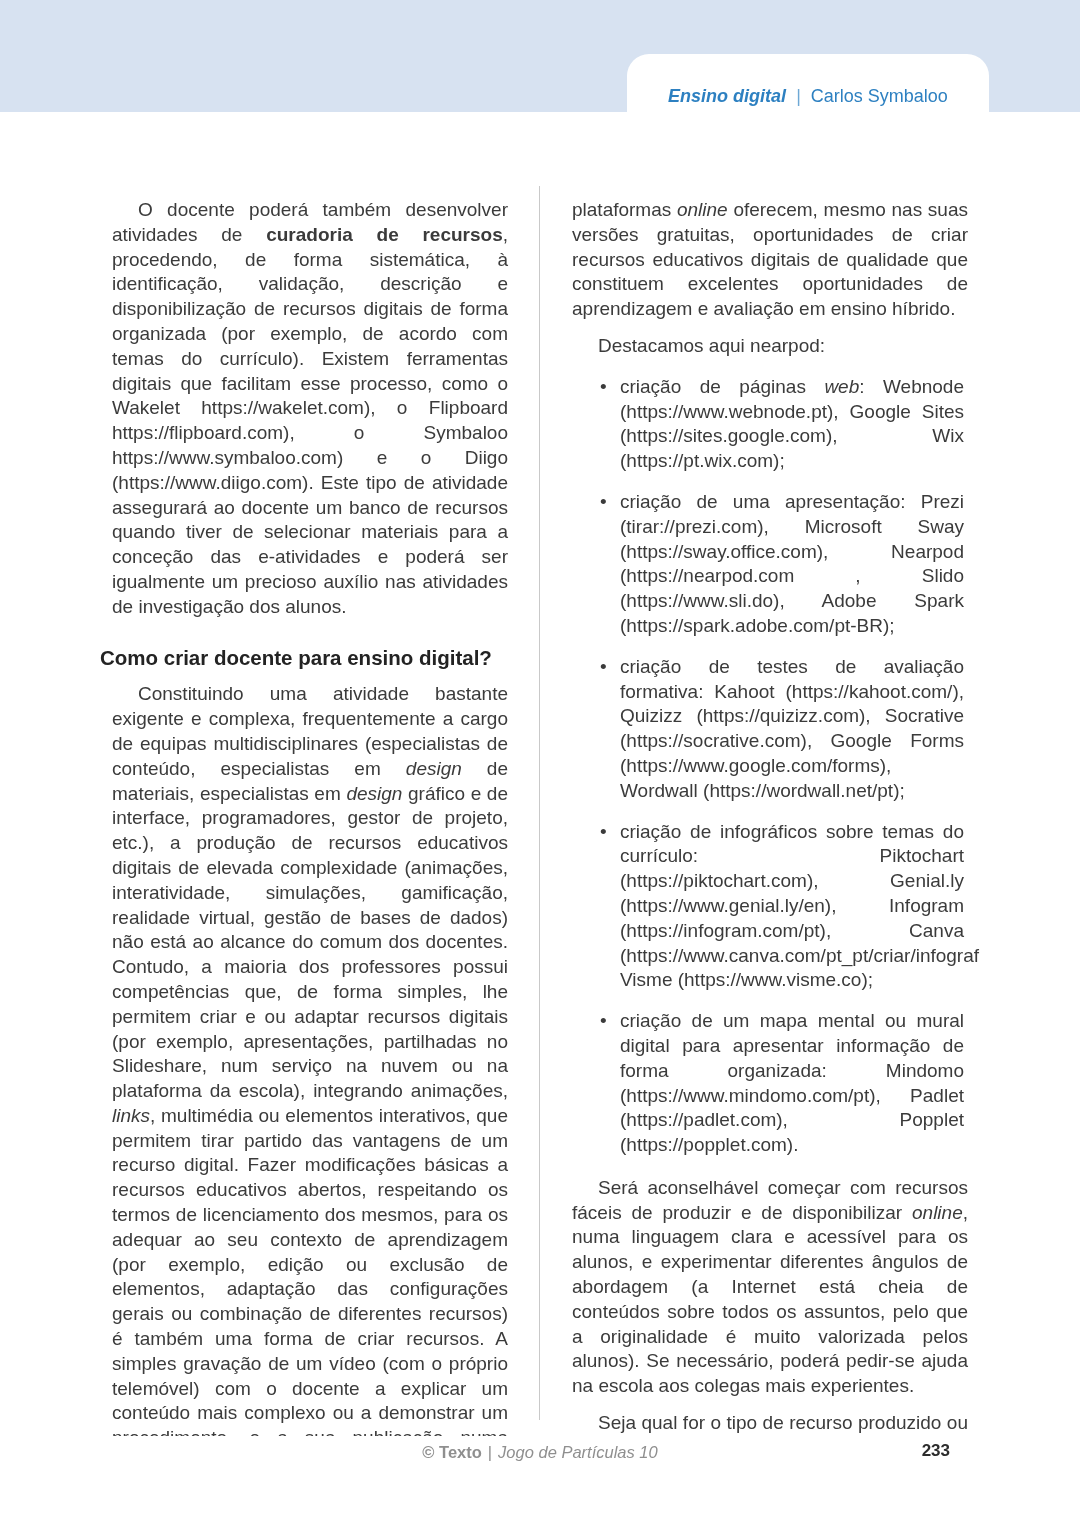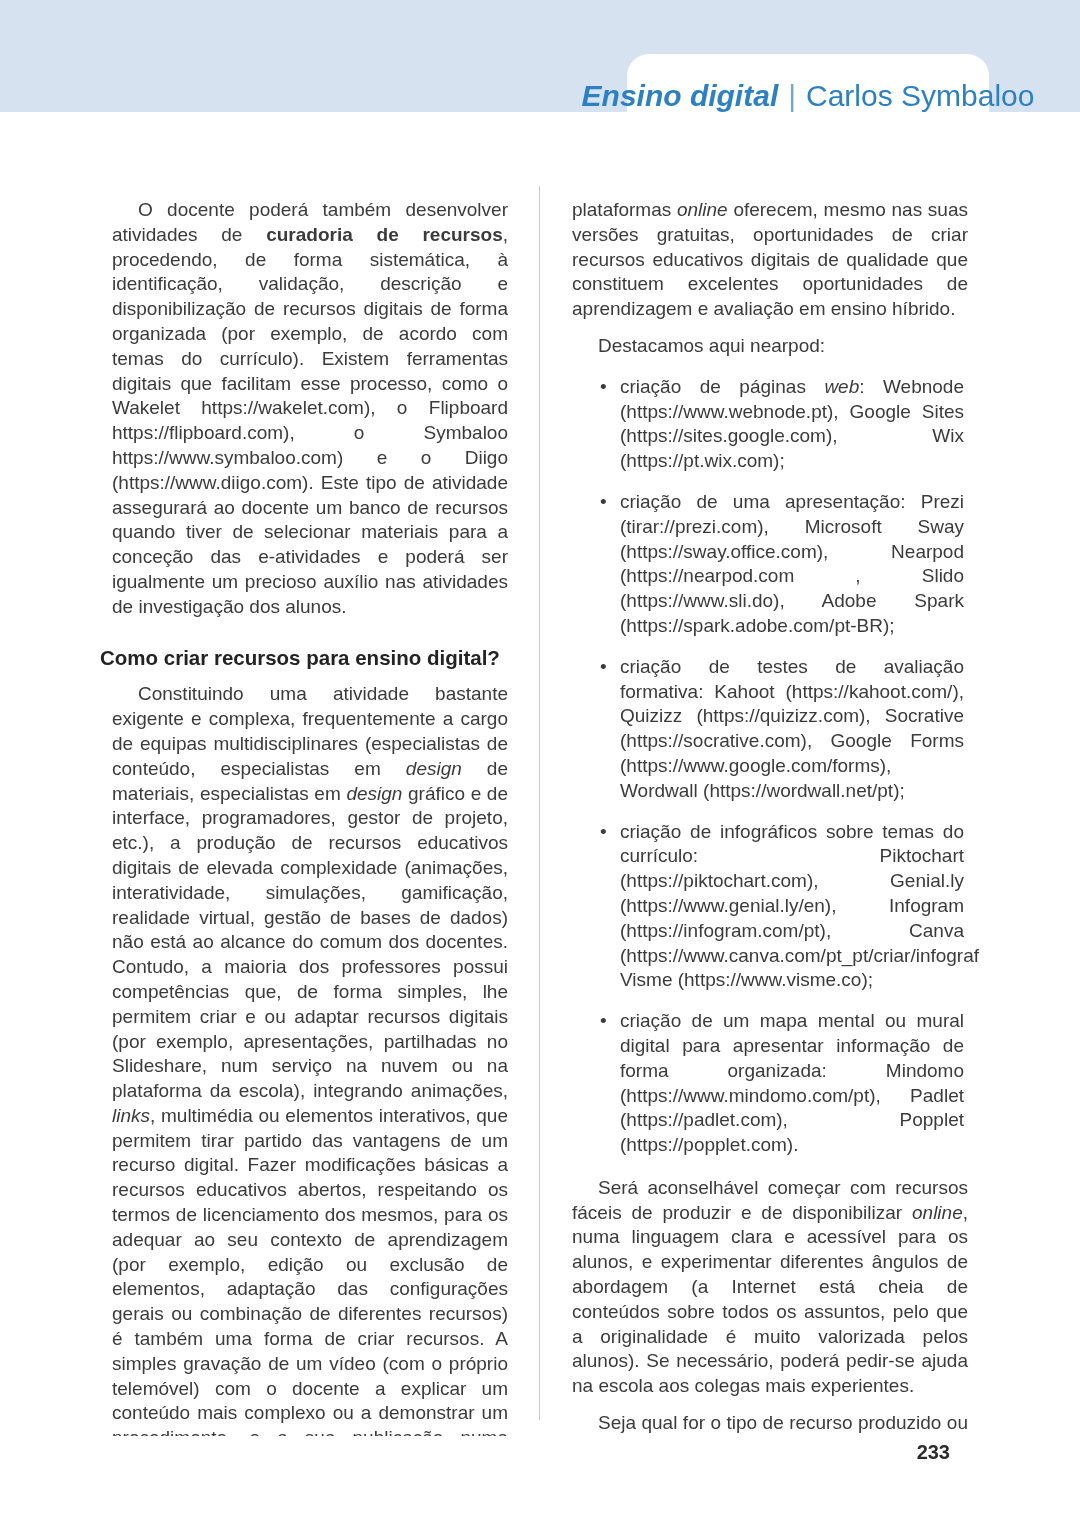--- a/index.html
+++ b/index.html
@@ -13,21 +13,21 @@
   
   .band{
     position:absolute;top:0;left:0;right:0;height:112px;
     background:#d7e2f1;
   }
   .tab{
     position:absolute;top:54px;left:627px;width:362px;height:84px;
     background:#ffffff;
     border-radius:22px 22px 0 0;
     display:flex;align-items:center;justify-content:center;
-    font-size:30px;white-space:nowrap;
+    font-size:18px;white-space:nowrap;
   }
   .t-title{color:#2d80c1;font-weight:bold;font-style:italic;}
   .t-sep{color:#6ea8d5;margin:0 10px;font-weight:300;}
   .t-author{color:#2d80c1;}
   
   .columns{
     position:absolute;top:186px;left:100px;width:880px;height:1250px;
     display:flex;gap:40px;overflow:hidden;
     color:#3b3b3b;font-size:19px;line-height:24.8px;
     text-align:justify;
@@ -61,21 +61,21 @@
     position:absolute;top:1443px;left:0;right:0;height:26px;
   }
   .credit{
     text-align:center;font-size:16.5px;color:#8f8f8f;
   }
   .c-bold{font-weight:bold;}
   .c-sep{margin:0 6px;}
   .c-italic{font-style:italic;}
   .pagenum{
     position:absolute;right:130px;top:-2px;
-    font-size:20px;font-weight:bold;color:#2c2c2c;
+    font-size:17px;font-weight:bold;color:#2c2c2c;
   }
 </style>
 </head>
 <body>
 
 <div class="page">
 
   <header class="band">
     <div class="tab">
       <span class="t-title">Ensino digital</span>
@@ -83,21 +83,21 @@
       <span class="t-author">Carlos Symbaloo</span>
     </div>
   </header>
 
   <div class="divider"></div>
 
   <main class="columns">
 
     <section class="col">
       <p class="para indent"><span>O docente poderá também desenvolver atividades de </span><span class="seg-bold">curadoria de recursos</span><span>, procedendo, de forma sistemática, à identificação, validação, descrição e disponibilização de recursos digitais de forma organizada (por exemplo, de acordo com temas do currículo). Existem ferramentas digitais que facilitam esse processo, como o Wakelet https://wakelet.com), o Flipboard https://flipboard.com), o Symbaloo https://www.symbaloo.com) e o Diigo (https://www.diigo.com). Este tipo de atividade assegurará ao docente um banco de recursos quando tiver de selecionar materiais para a conceção das e-atividades e poderá ser igualmente um precioso auxílio nas atividades de investigação dos alunos.</span></p>
-      <h2 class="subhead">Como criar recursos para ensino digital?</h2>
+      <h2 class="subhead">Como criar docente para ensino digital?</h2>
       <p class="para indent"><span>Constituindo uma atividade bastante exigente e complexa, frequentemente a cargo de equipas multidisciplinares (especialistas de conteúdo, especialistas em </span><span class="seg-italic">design</span><span> de materiais, especialistas em </span><span class="seg-italic">design</span><span> gráfico e de interface, programadores, gestor de projeto, etc.), a produção de recursos educativos digitais de elevada complexidade (animações, interatividade, simulações, gamificação, realidade virtual, gestão de bases de dados) não está ao alcance do comum dos docentes. Contudo, a maioria dos professores possui competências que, de forma simples, lhe permitem criar e ou adaptar recursos digitais (por exemplo, apresentações, partilhadas no Slideshare, num serviço na nuvem ou na plataforma da escola), integrando animações, </span><span class="seg-italic">links</span><span>, multimédia ou elementos interativos, que permitem tirar partido das vantagens de um recurso digital. Fazer modificações básicas a recursos educativos abertos, respeitando os termos de licenciamento dos mesmos, para os adequar ao seu contexto de aprendizagem (por exemplo, edição ou exclusão de elementos, adaptação das configurações gerais ou combinação de diferentes recursos) é também uma forma de criar recursos. A simples gravação de um vídeo (com o próprio telemóvel) com o docente a explicar um conteúdo mais complexo ou a demonstrar um procedimento, e a sua publicação numa plataforma de partilha de vídeos ou na plataforma da escola, é outro excelente exemplo fácil de executar.</span></p>
 
     </section>
 
     <section class="col">
       <p class="para"><span>plataformas </span><span class="seg-italic">online</span><span> oferecem, mesmo nas suas versões gratuitas, oportunidades de criar recursos educativos digitais de qualidade que constituem excelentes oportunidades de aprendizagem e avaliação em ensino híbrido.</span></p>
       <p class="para indent">Destacamos aqui nearpod:</p>
       <ul class="bullets">
         <li><span>criação de páginas </span><span class="seg-italic">web</span><span>: Webnode (https://www.webnode.pt), Google Sites (https://sites.google.com), Wix (https://pt.wix.com);</span></li>
         <li><span>criação de uma apresentação: Prezi (tirar://prezi.com), Microsoft Sway (https://sway.office.com), Nearpod (https://nearpod.com , Slido (https://www.sli.do), Adobe Spark (https://spark.adobe.com/pt-BR);</span></li>
@@ -105,16 +105,19 @@
         <li><span>criação de infográficos sobre temas do currículo: Piktochart (https://piktochart.com), Genial.ly (https://www.genial.ly/en), Infogram (https://infogram.com/pt), Canva (https://www.canva.com/pt_pt/criar/infografico), Visme (https://www.visme.co);</span></li>
         <li><span>criação de um mapa mental ou mural digital para apresentar informação de forma organizada: Mindomo (https://www.mindomo.com/pt), Padlet (https://padlet.com), Popplet (https://popplet.com).</span></li>
       </ul>
       <p class="para indent gap-top"><span>Será aconselhável começar com recursos fáceis de produzir e de disponibilizar </span><span class="seg-italic">online</span><span>, numa linguagem clara e acessível para os alunos, e experimentar diferentes ângulos de abordagem (a Internet está cheia de conteúdos sobre todos os assuntos, pelo que a originalidade é muito valorizada pelos alunos). Se necessário, poderá pedir-se ajuda na escola aos colegas mais experientes.</span></p>
       <p class="para indent"><span>Seja qual for o tipo de recurso produzido ou adaptado, é essencial o respeito pelos direitos de autor (os direitos de autor têm exceções para finalidades educativas, mas deverão respeitar-se essas</span></p>
     </section>
 
   </main>
 
   <footer class="footer">
+    <div class="credit">
+      <span class="c-bold">© Texto</span><span class="c-sep">|</span><span class="c-italic">Jogo de Partículas 10</span>
+    </div>
     <div class="pagenum">233</div>
   </footer>
 
 </div>
 
 </body></html>

